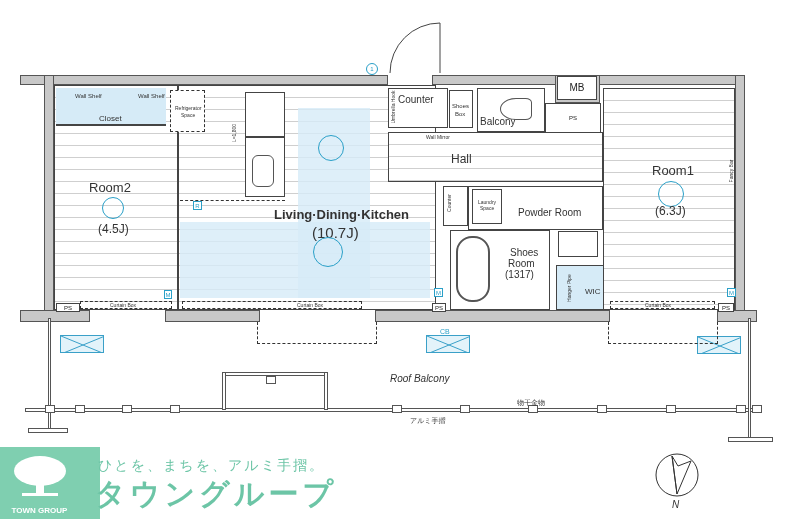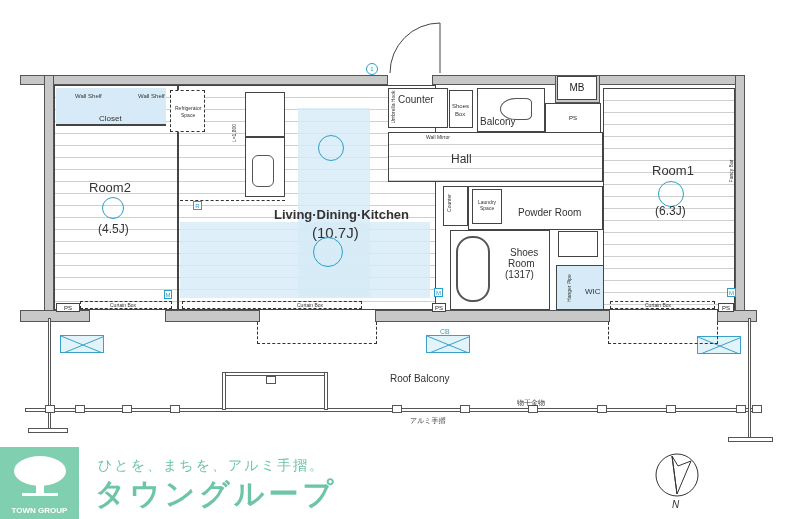--- a/index.html
+++ b/index.html
@@ -11,21 +11,21 @@
   .blue{background:#d6ebf7;}
   .lbl{position:absolute;font-size:13px;color:#333;text-align:center;white-space:nowrap;}
   .sm{position:absolute;font-size:6px;color:#333;white-space:nowrap;}
   .xs{position:absolute;font-size:5px;color:#333;white-space:nowrap;}
   .fix{position:absolute;border:1px solid #2aa0c8;border-radius:50%;box-sizing:border-box;}
   .box{position:absolute;border:1px solid #444;background:#fff;box-sizing:border-box;font-size:7px;text-align:center;}
   .dash{position:absolute;border:1px dashed #333;box-sizing:border-box;}
   .rail{position:absolute;background:#fff;border:1px solid #555;box-sizing:border-box;}
   .post{position:absolute;width:10px;height:8px;border:1px solid #555;background:#fff;box-sizing:border-box;}
   .xbox{position:absolute;border:1px solid #3aa0c8;background:#e3f3fa;box-sizing:border-box;overflow:hidden;}
-  .logo{position:absolute;left:0;top:447px;width:79px;height:72px;background:#7fcfb0;}
+  .logo{position:absolute;left:0;top:447px;width:100px;height:72px;background:#7fcfb0;}
   .brand-sub{position:absolute;left:98px;top:457px;font-size:14px;color:#6cc5a6;letter-spacing:2px;}
   .brand-main{position:absolute;left:95px;top:474px;font-size:30px;color:#6cc5a6;letter-spacing:4px;font-weight:bold;}
 </style>
 </head>
 <body>
 
 <div class="wall" style="left:20px;top:75px;width:368px;height:10px;"></div>
 <div class="wall" style="left:432px;top:75px;width:313px;height:10px;"></div>
 <div class="wall" style="left:555px;top:75px;width:45px;height:28px;"></div>
 <div class="wall" style="left:44px;top:75px;width:10px;height:240px;"></div>
@@ -131,21 +131,21 @@
 <div class="sm" style="left:440px;top:328px;color:#2aa0c8;font-size:7px;">CB</div>
 <div class="xbox" style="left:697px;top:336px;width:44px;height:18px;">
   <svg width="44" height="18">
       <line x1="0" y1="0" x2="44" y2="18" stroke="#3aa0c8"></line>
       <line x1="44" y1="0" x2="0" y2="18" stroke="#3aa0c8"></line>
     </svg>
 </div>
 <div class="dash" style="left:257px;top:322px;width:120px;height:22px;border-top:none;"></div>
 <div class="dash" style="left:608px;top:322px;width:110px;height:22px;border-top:none;"></div>
 
-<div class="lbl" style="left:390px;top:373px;font-size:10px;">Roof Balcony</div>
+<div class="lbl" style="left:390px;top:373px;font-size:10px;font-style:italic;">Roof Balcony</div>
 <div class="rail" style="left:25px;top:408px;width:730px;height:4px;"></div>
 <div class="rail" style="left:222px;top:372px;width:106px;height:4px;"></div>
 <div class="rail" style="left:222px;top:372px;width:4px;height:38px;"></div>
 <div class="rail" style="left:324px;top:372px;width:4px;height:38px;"></div>
 <div class="rail" style="left:48px;top:318px;width:3px;height:112px;"></div>
 <div class="rail" style="left:748px;top:318px;width:3px;height:120px;"></div>
 <div class="post" style="left:45px;top:405px;"></div>
 <div class="post" style="left:75px;top:405px;"></div>
 <div class="post" style="left:122px;top:405px;"></div>
 <div class="post" style="left:170px;top:405px;"></div>

